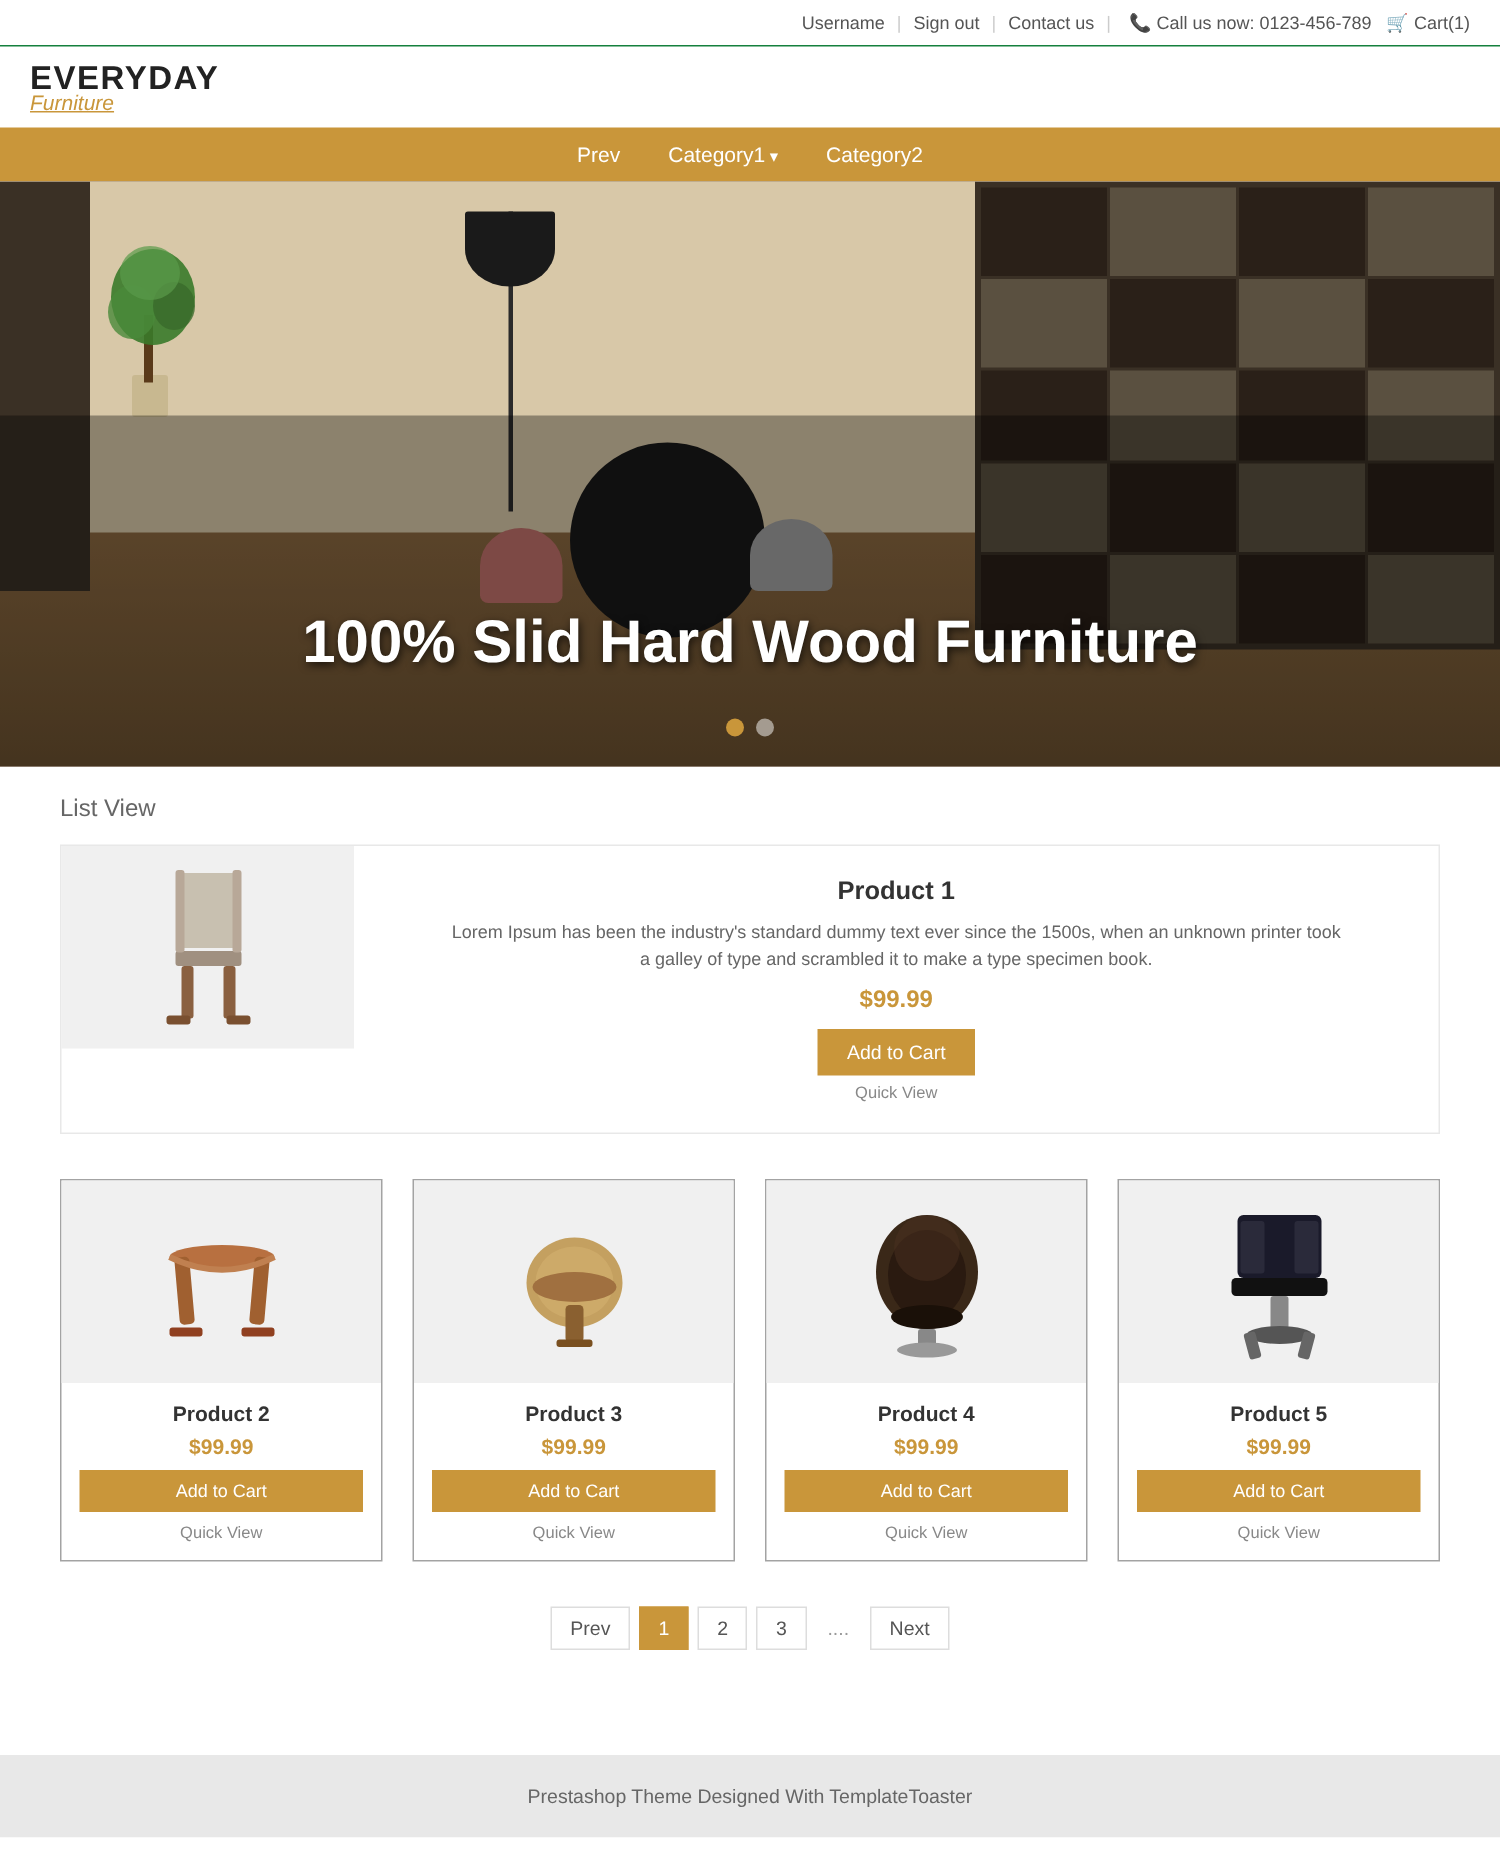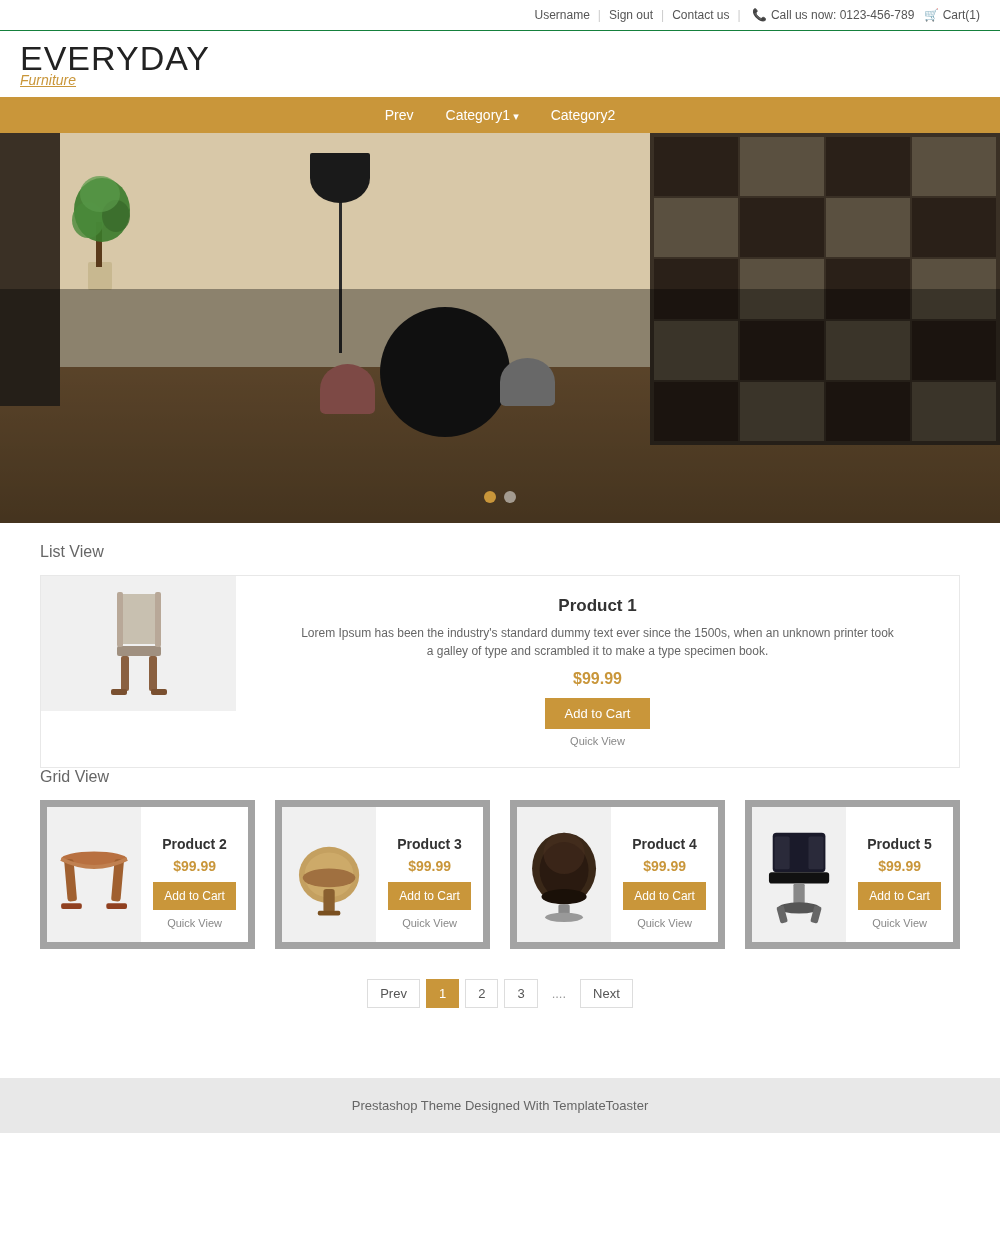--- a/index.html
+++ b/index.html
@@ -21,21 +21,21 @@
     .top-bar .cart { margin-left: 10px; }
 
     
     .header {
       display: flex;
       align-items: center;
       justify-content: space-between;
       padding: 10px 20px;
     }
     .logo-wrap { display: flex; flex-direction: column; line-height: 1; }
-    .logo-main { font-size: 34px; font-weight: 400; color: #222; letter-spacing: 1px; text-transform: uppercase; }
+    .logo-main { font-size: 22px; font-weight: 700; color: #222; letter-spacing: 1px; text-transform: uppercase; }
     .logo-sub { font-size: 14px; color: #c9963a; font-style: italic; margin-top: -2px; text-decoration: underline; }
     .search-wrap { display: flex; align-items: center; }
     .search-wrap input {
       width: 260px;
       padding: 8px 12px;
       border: 1px solid #ccc;
       border-right: none;
       font-size: 13px;
       outline: none;
     }
@@ -111,20 +111,21 @@
     
     .section-title {
       font-size: 16px;
       color: #666;
       margin-bottom: 14px;
       font-weight: normal;
     }
     .list-view-item {
       display: flex;
       border: 1px solid #e8e8e8;
+      margin-bottom: 30px;
     }
     .list-view-img {
       width: 195px;
       height: 135px;
       background: #f0f0f0;
       display: flex;
       align-items: center;
       justify-content: center;
       overflow: hidden;
       flex-shrink: 0;
@@ -177,23 +178,23 @@
     
     .grid-view-title { font-size: 16px; color: #666; margin-bottom: 14px; font-weight: normal; }
     .grid-container {
       display: grid;
       grid-template-columns: repeat(4, 1fr);
       gap: 20px;
       margin-bottom: 30px;
     }
     .grid-item {
       display: flex;
-      flex-direction: row;
-      align-items: flex-end;
-      border: 7px solid #a3a3a3;
+      flex-direction: column;
+      align-items: center;
+      border: 1px solid #a3a3a3;
     }
     .grid-item-img {
       width: 100%;
       height: 135px;
       background: #f0f0f0;
       display: flex;
       align-items: center;
       justify-content: center;
       overflow: hidden;
     }
@@ -400,20 +401,21 @@
           <div class="bs-cell"></div>
       </div>
     </div>
 
     <div class="round-table"></div>
 
     <div class="chair-pink"></div>
     <div class="chair-gray"></div>
   </div>
   <div class="hero-overlay"></div>
+  <div class="hero-text">100% Slid Hard Wood Furniture</div>
   <div class="hero-dots">
     <div class="hero-dot active"></div>
     <div class="hero-dot"></div>
   </div>
 </div>
 
 <div class="main-content">
 
   <div>
     <p class="section-title">List View</p>
@@ -435,21 +437,20 @@
         <div class="product-name">Product 1</div>
         <div class="product-desc">Lorem Ipsum has been the industry's standard dummy text ever since the 1500s, when an unknown printer took a galley of type and scrambled it to make a type specimen book.</div>
         <div class="product-price">$99.99</div>
         <button class="btn-add-cart">Add to Cart</button>
         <a class="quick-view">Quick View</a>
       </div>
     </div>
   </div>
 
   <div>
-    <p class="grid-view-title">Grid View</p>
     <div class="grid-container">
 
       <div class="grid-item">
         <div class="grid-item-img">
           <svg viewBox="0 0 100 110" width="110" height="110">
             <ellipse cx="50" cy="38" rx="35" ry="8" fill="#b87040"></ellipse>
             <rect x="20" y="38" width="10" height="45" rx="3" fill="#a06030" transform="rotate(-5,25,60)"></rect>
             <rect x="70" y="38" width="10" height="45" rx="3" fill="#a06030" transform="rotate(5,75,60)"></rect>
             <rect x="15" y="85" width="22" height="6" rx="2" fill="#904020"></rect>
             <rect x="63" y="85" width="22" height="6" rx="2" fill="#904020"></rect>

